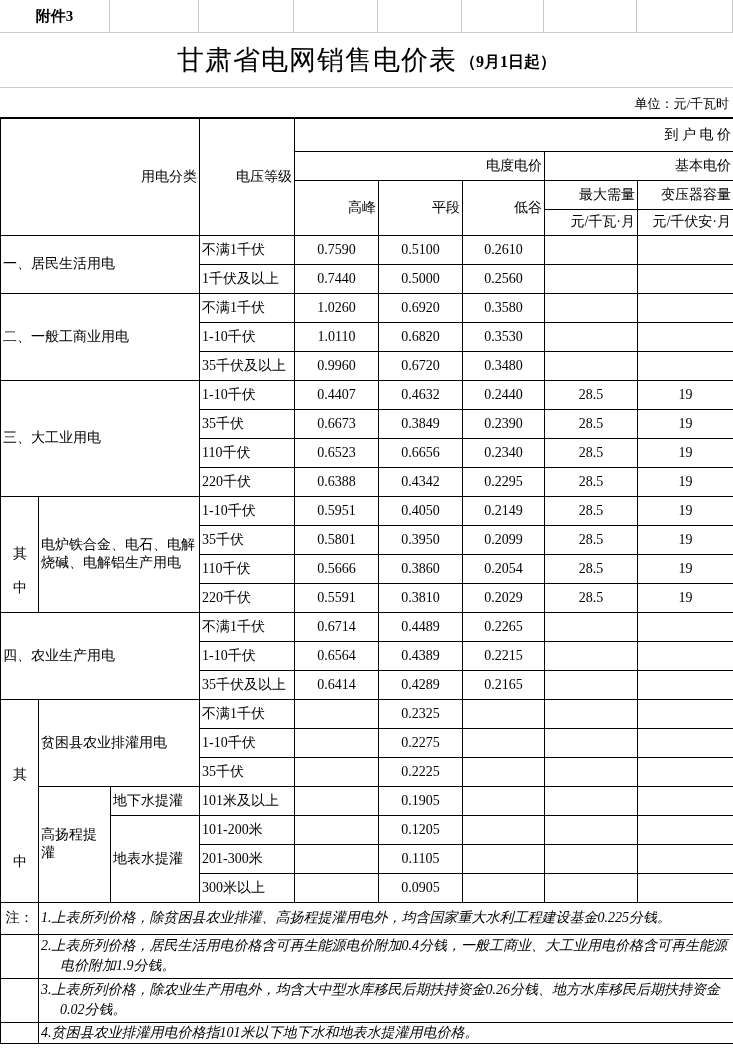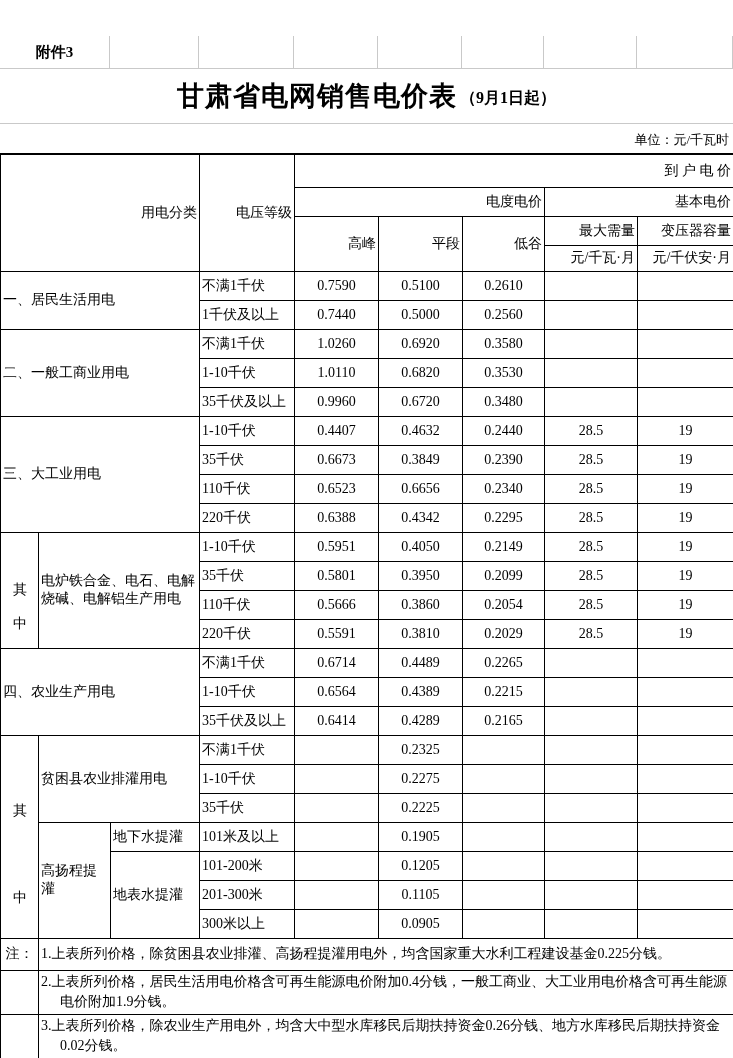--- a/index.html
+++ b/index.html
@@ -1,28 +1,28 @@
 <!DOCTYPE html>
 <html><head>
 <meta charset="utf-8">
 <style>
   html,body { margin:0; padding:0; background:#fff; color:#000;
     font-family:"Liberation Serif","DejaVu Serif",serif; }
   .sheet { width:733px; background:#fff; }
 
   
-  .top-strip { display:flex; height:33px; border-bottom:1px solid #c9c9c9; box-sizing:border-box;margin-top:36px; }
+  .top-strip { display:flex; height:33px; border-bottom:1px solid #c9c9c9; box-sizing:border-box; }
   .top-cell { box-sizing:border-box; border-right:1px solid #c9c9c9; height:100%;
     display:flex; align-items:center; justify-content:center; }
   .top-cell:last-child { border-right:1px solid #c9c9c9; }
   .attach { font-weight:bold; font-size:15px; }
 
   .title-row { height:55px; border-bottom:1px solid #c9c9c9; box-sizing:border-box;
     display:flex; align-items:center; justify-content:center; }
-  .title-main { font-size:27px; font-weight:bold; letter-spacing:1px;text-align:center; }
+  .title-main { font-size:27px; font-weight:normal; letter-spacing:1px;text-align:center; }
   .title-sub { font-size:16px; font-weight:bold; margin-left:3px; position:relative; top:2px; }
 
   .unit-row { height:29px; box-sizing:border-box; display:flex; align-items:flex-end;
     justify-content:flex-end; padding:0 4px 4px 6px; font-size:13px; }
 
   
   table.price { width:733px; border-collapse:collapse; table-layout:fixed;
     border:1px solid #000; border-top:2px solid #000; }
   table.price td { border:1px solid #000; font-size:14px; padding:0 2px;
     overflow:hidden; vertical-align:middle; box-sizing:border-box; }
@@ -31,21 +31,21 @@
   td.num { text-align:center; font-family:"Liberation Serif","DejaVu Serif",serif; }
   tr.hr1 { height:33px; } tr.hr2 { height:29px; } tr.hr3 { height:29px; } tr.hr4 { height:26px; }
   tr.r { height:29px; }
   tr.n1 { height:32px; } tr.n2 { height:44px; } tr.n3 { height:44px; } tr.n4 { height:19px; }
 
   td.vmark { text-align:center; }
   td.vmark span { display:inline-block; writing-mode:vertical-lr; }
   td.vmark.sm span { letter-spacing:2.4em; transform:translateY(1.2em); }
   td.vmark.lg span { letter-spacing:6.2em; transform:translateY(3.1em); }
 
-  td.notecell { padding:2px 4px; }
+  td.notecell { padding:2px 4px;font-style:italic; }
   td.notecell div { padding-left:1.35em; text-indent:-1.35em; line-height:1.45; font-size:14px; }
   td.notelabel { text-align:center; font-size:14px; }
 </style>
 </head>
 <body>
 
 <div class="sheet">
 
   <div class="top-strip">
     <div class="top-cell attach" style="width:110px">

